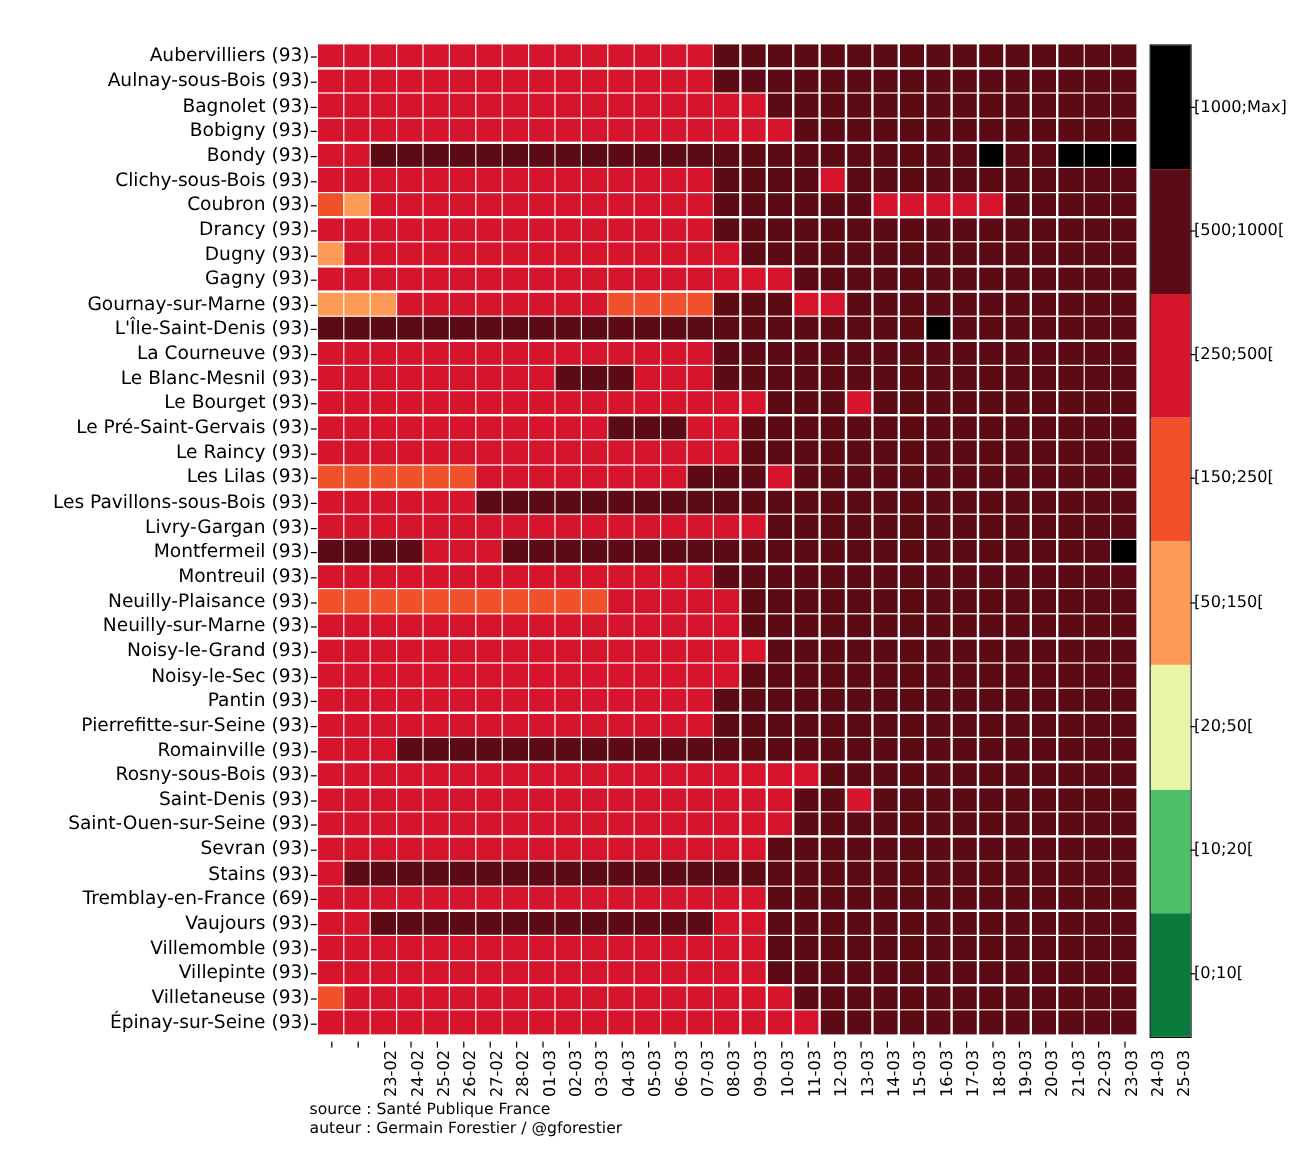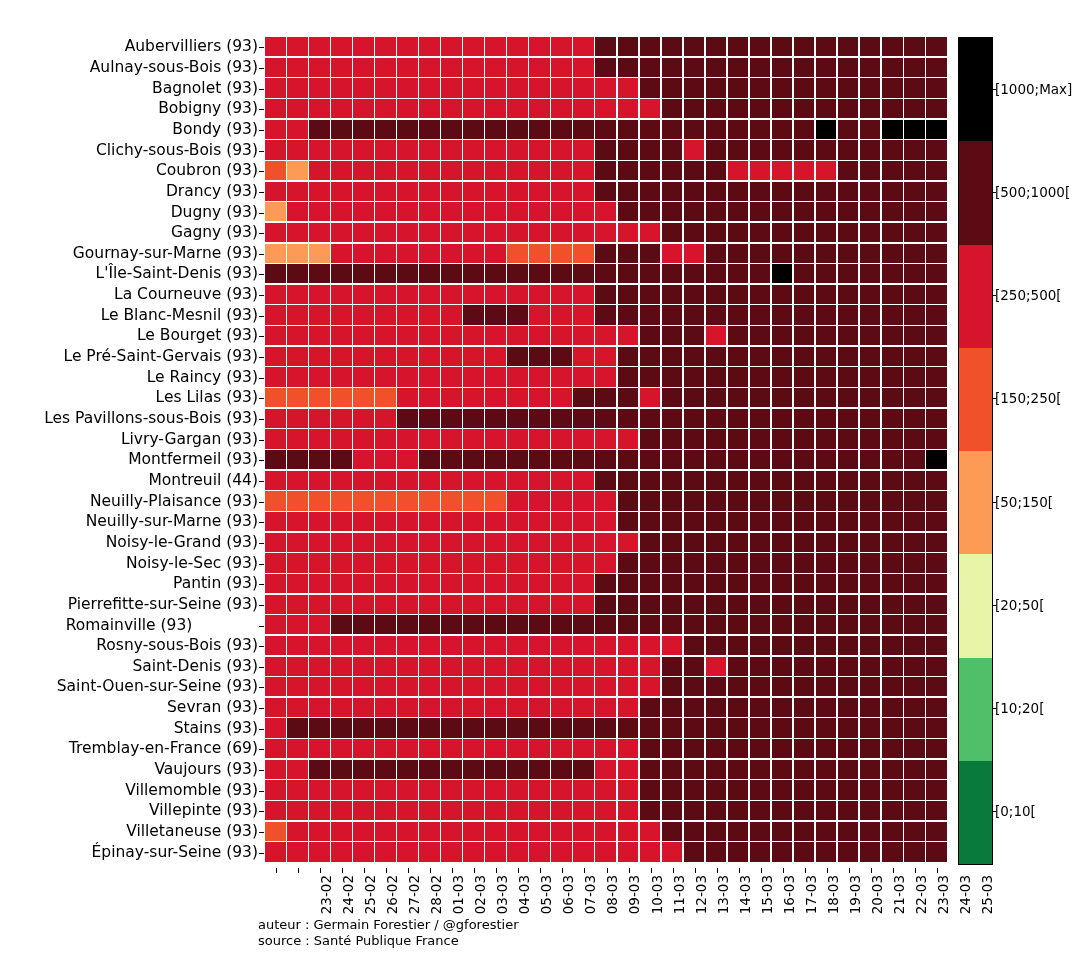--- a/index.html
+++ b/index.html
@@ -171,35 +171,35 @@
       <div class="ylabel" style="top: 332.725px;">Le Raincy (93)</div>
       <div class="ytick" style="top: 340.725px;"></div>
       <div class="ylabel" style="top: 353.375px;">Les Lilas (93)</div>
       <div class="ytick" style="top: 361.375px;"></div>
       <div class="ylabel" style="top: 374.025px;">Les Pavillons-sous-Bois (93)</div>
       <div class="ytick" style="top: 382.025px;"></div>
       <div class="ylabel" style="top: 394.675px;">Livry-Gargan (93)</div>
       <div class="ytick" style="top: 402.675px;"></div>
       <div class="ylabel" style="top: 415.325px;">Montfermeil (93)</div>
       <div class="ytick" style="top: 423.325px;"></div>
-      <div class="ylabel" style="top: 435.975px;">Montreuil (44)</div>
+      <div class="ylabel" style="top: 435.975px;">Montreuil (93)</div>
       <div class="ytick" style="top: 443.975px;"></div>
       <div class="ylabel" style="top: 456.625px;">Neuilly-Plaisance (93)</div>
       <div class="ytick" style="top: 464.625px;"></div>
       <div class="ylabel" style="top: 477.275px;">Neuilly-sur-Marne (93)</div>
       <div class="ytick" style="top: 485.275px;"></div>
       <div class="ylabel" style="top: 497.925px;">Noisy-le-Grand (93)</div>
       <div class="ytick" style="top: 505.925px;"></div>
       <div class="ylabel" style="top: 518.575px;">Noisy-le-Sec (93)</div>
       <div class="ytick" style="top: 526.575px;"></div>
       <div class="ylabel" style="top: 539.225px;">Pantin (93)</div>
       <div class="ytick" style="top: 547.225px;"></div>
       <div class="ylabel" style="top: 559.875px;">Pierrefitte-sur-Seine (93)</div>
       <div class="ytick" style="top: 567.875px;"></div>
-      <div class="ylabel" style="top: 580.525px; text-align: center;">Romainville (93)</div>
+      <div class="ylabel" style="top: 580.525px;">Romainville (93)</div>
       <div class="ytick" style="top: 588.525px;"></div>
       <div class="ylabel" style="top: 601.175px;">Rosny-sous-Bois (93)</div>
       <div class="ytick" style="top: 609.175px;"></div>
       <div class="ylabel" style="top: 621.825px;">Saint-Denis (93)</div>
       <div class="ytick" style="top: 629.825px;"></div>
       <div class="ylabel" style="top: 642.475px;">Saint-Ouen-sur-Seine (93)</div>
       <div class="ytick" style="top: 650.475px;"></div>
       <div class="ylabel" style="top: 663.125px;">Sevran (93)</div>
       <div class="ytick" style="top: 671.125px;"></div>
       <div class="ylabel" style="top: 683.775px;">Stains (93)</div>
@@ -1529,22 +1529,22 @@
       <div class="cb-seg" style="top: 619.5px; height: 103.25px; background: rgb(79, 191, 106);"></div>
       <div class="cb-seg" style="top: 516.25px; height: 103.25px; background: rgb(232, 245, 168);"></div>
       <div class="cb-seg" style="top: 413px; height: 103.25px; background: rgb(253, 154, 85);"></div>
       <div class="cb-seg" style="top: 309.75px; height: 103.25px; background: rgb(240, 81, 42);"></div>
       <div class="cb-seg" style="top: 206.5px; height: 103.25px; background: rgb(214, 20, 44);"></div>
       <div class="cb-seg" style="top: 103.25px; height: 103.25px; background: rgb(92, 11, 20);"></div>
       <div class="cb-seg" style="top: 0px; height: 103.25px; background: rgb(0, 0, 0);"></div>
     </div>
 
   <div id="credits">
+    <div>source : Santé Publique France</div>
     <div>auteur : Germain Forestier / @gforestier</div>
-    <div>source : Santé Publique France</div>
   </div>
 
 <div class="cb-tick" style="top: 803.375px;">[0;10[</div>
     <div class="cb-tickmark" style="top: 811.375px;"></div>
     <div class="cb-tick" style="top: 700.125px;">[10;20[</div>
     <div class="cb-tickmark" style="top: 708.125px;"></div>
     <div class="cb-tick" style="top: 596.875px;">[20;50[</div>
     <div class="cb-tickmark" style="top: 604.875px;"></div>
     <div class="cb-tick" style="top: 493.625px;">[50;150[</div>
     <div class="cb-tickmark" style="top: 501.625px;"></div>

